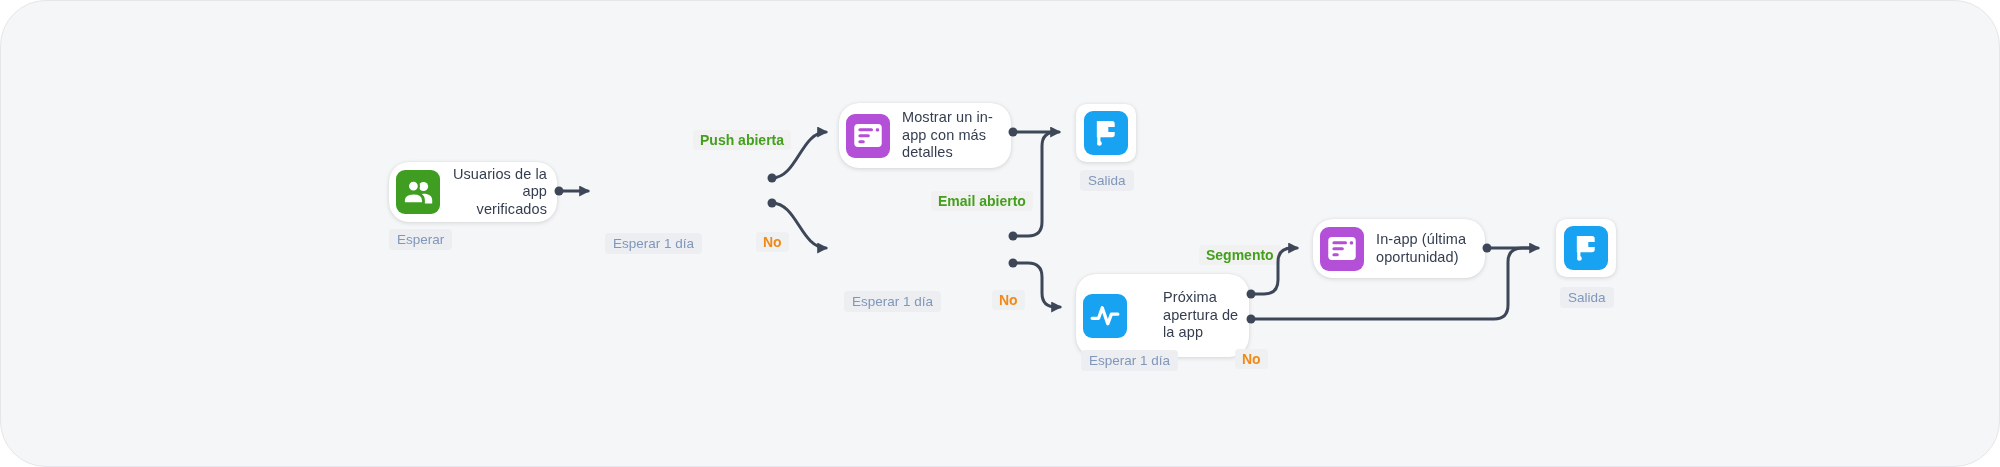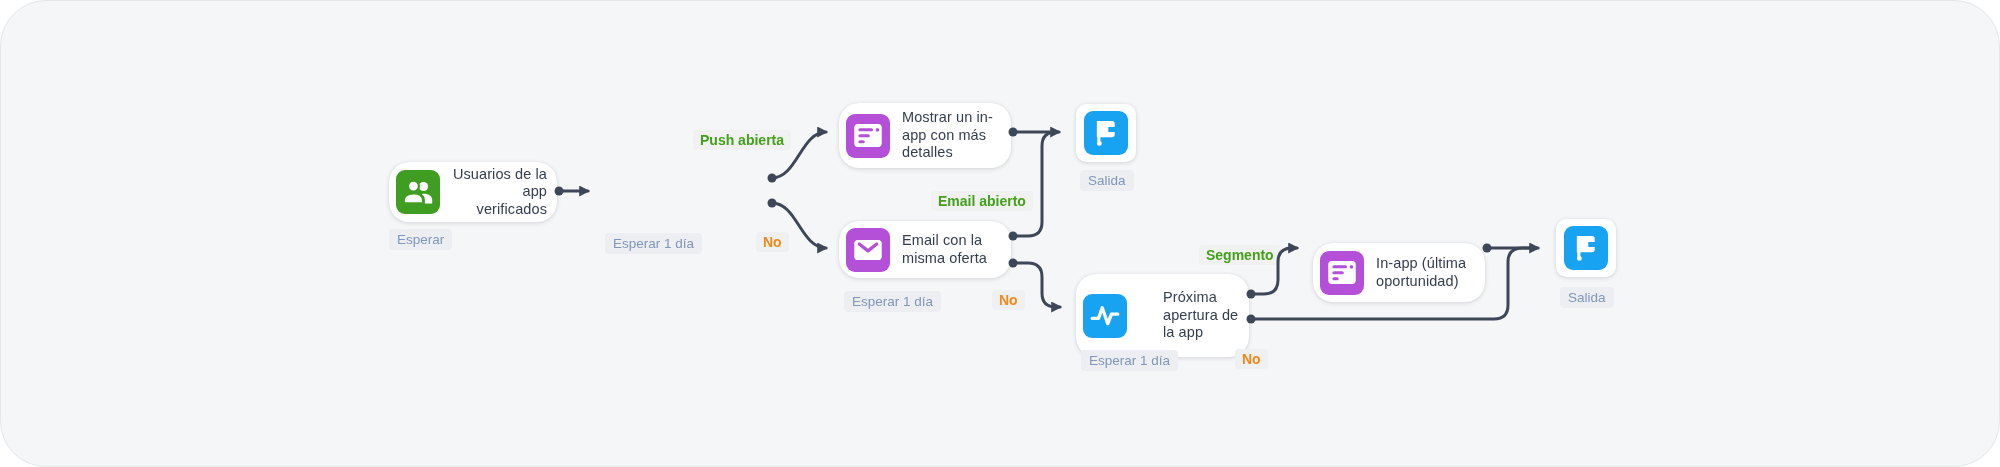--- a/index.html
+++ b/index.html
@@ -139,49 +139,39 @@
     <span class="nicon blue">
       <svg width="44" height="44" viewBox="0 0 48 48">
         <path fill="#ffffff" d="M14 11h16.5a3 3 0 0 1 3 3v3.5h-7v5.5h7v2.5a3 3 0 0 1-3 3H14z"></path>
         <rect x="14.5" y="27" width="3.4" height="7.5" rx="1.6" fill="#ffffff"></rect>
         <circle cx="16.8" cy="35.4" r="2.6" fill="#ffffff"></circle>
       </svg>
     </span>
   </div>
   <span class="tag" style="left:1079px;top:169px;">Salida</span>
 
-  <div class="node" style="left:838px;top:220px;width:172px;height:57px;">
-    <span class="nicon purple">
-      <svg width="44" height="44" viewBox="0 0 48 48">
-        <rect x="9" y="13" width="30" height="22" rx="4" fill="#ffffff"></rect>
-        <path d="M14.5 17.5 L24 25 L33.5 17.5" fill="none" stroke="#b44fd8" stroke-width="3.6" stroke-linecap="round" stroke-linejoin="round"></path>
-      </svg>
-    </span>
-    <span class="nlabel">Email con la
-misma oferta</span>
-  </div>
   <span class="branch yes" style="left:930px;top:190px;">Email abierto</span>
   <span class="tag" style="left:843px;top:290px;">Esperar 1 día</span>
   <span class="branch no" style="left:991px;top:289px;">No</span>
 
   <div class="node" style="left:1075px;top:273px;width:173px;height:83px;gap:36px;">
     <span class="nicon blue">
       <svg width="44" height="44" viewBox="0 0 48 48">
         <path d="M10 26.5 H17 L21 15 L27 32.5 L31 22 H38" fill="none" stroke="#ffffff" stroke-width="3.6" stroke-linecap="round" stroke-linejoin="round"></path>
       </svg>
     </span>
     <span class="nlabel">Próxima
 apertura de
 la app</span>
   </div>
   <span class="branch yes" style="left:1198px;top:244px;">Segmento</span>
   <span class="tag" style="left:1080px;top:349px;">Esperar 1 día</span>
   <span class="branch no" style="left:1234px;top:348px;">No</span>
 
-  <div class="node" style="left:1312px;top:218px;width:172px;height:59px;margin-top:24px;">
+  <div class="node" style="left:1312px;top:218px;width:172px;height:59px;">
     <span class="nicon purple">
       <svg width="44" height="44" viewBox="0 0 48 48">
         <rect x="9" y="11" width="30" height="25" rx="4" fill="#ffffff"></rect>
         <rect x="13.5" y="15.5" width="16" height="3.4" rx="1.7" fill="#b44fd8"></rect>
         <rect x="32.5" y="15.5" width="3.6" height="3.6" rx="1.4" fill="#b44fd8"></rect>
         <rect x="13.5" y="22" width="12.5" height="3.4" rx="1.7" fill="#b44fd8"></rect>
         <rect x="13.5" y="28.5" width="7" height="3.4" rx="1.7" fill="#b44fd8"></rect>
       </svg>
     </span>
     <span class="nlabel">In-app (última

